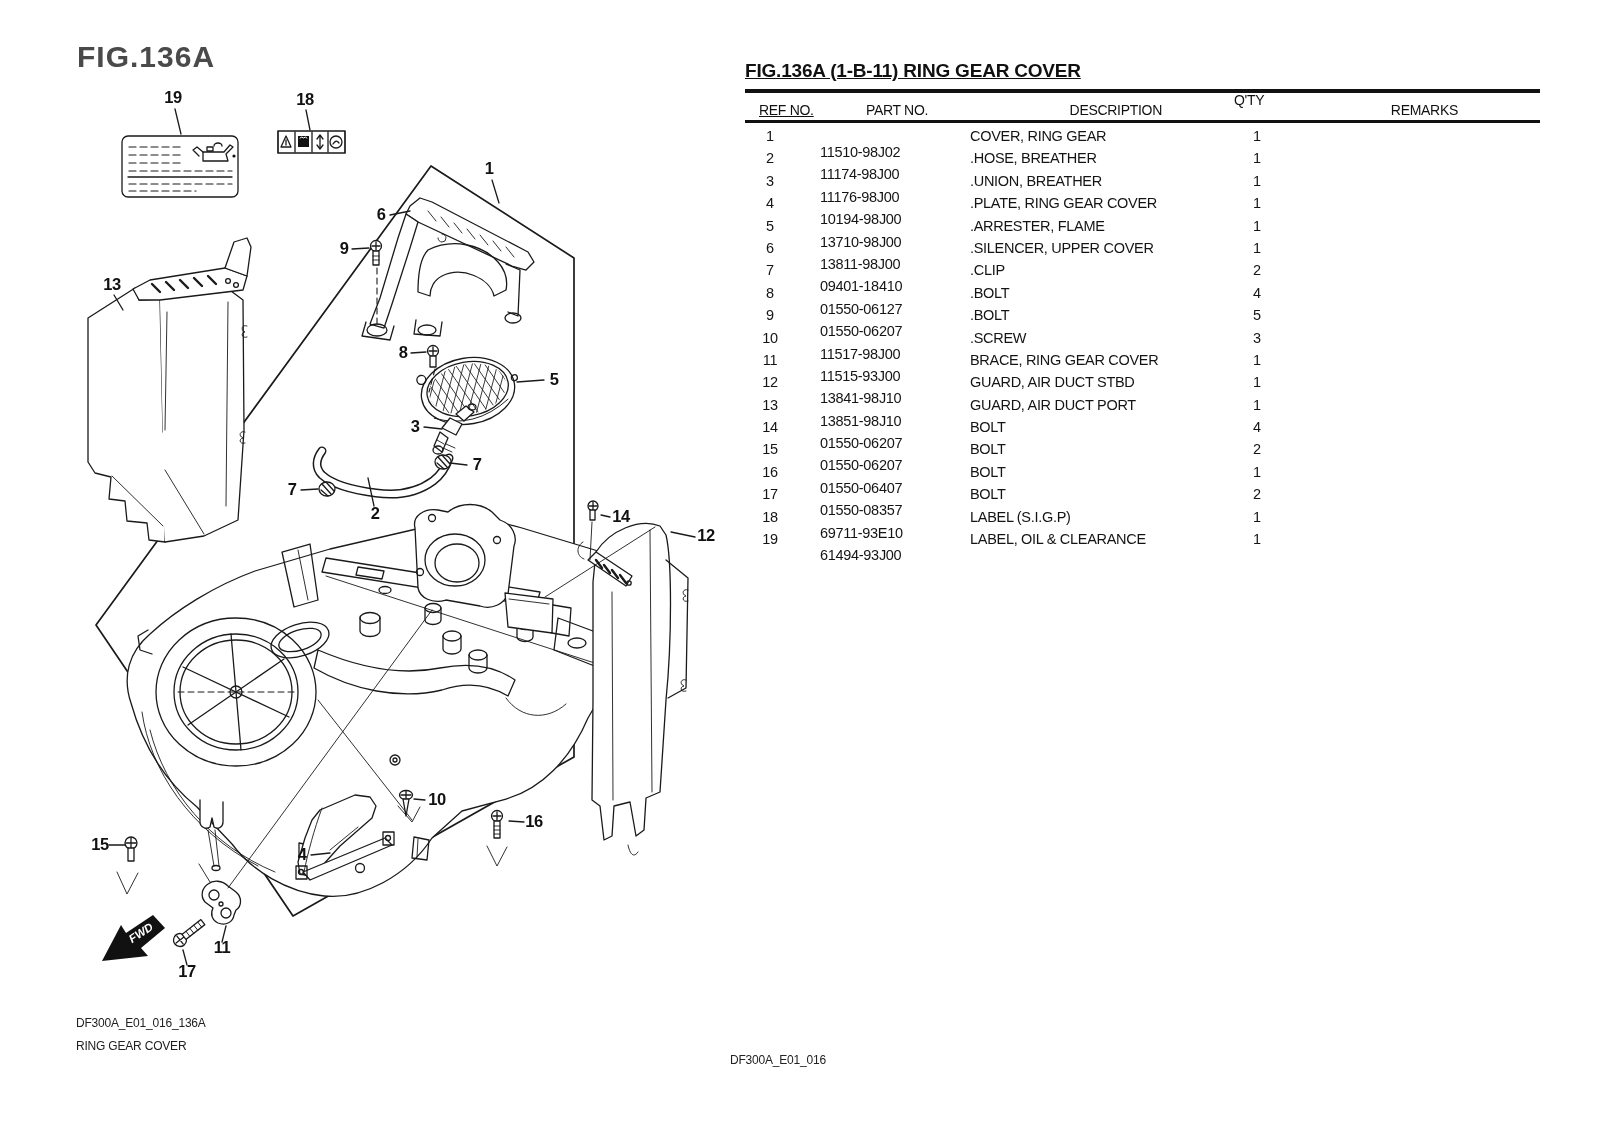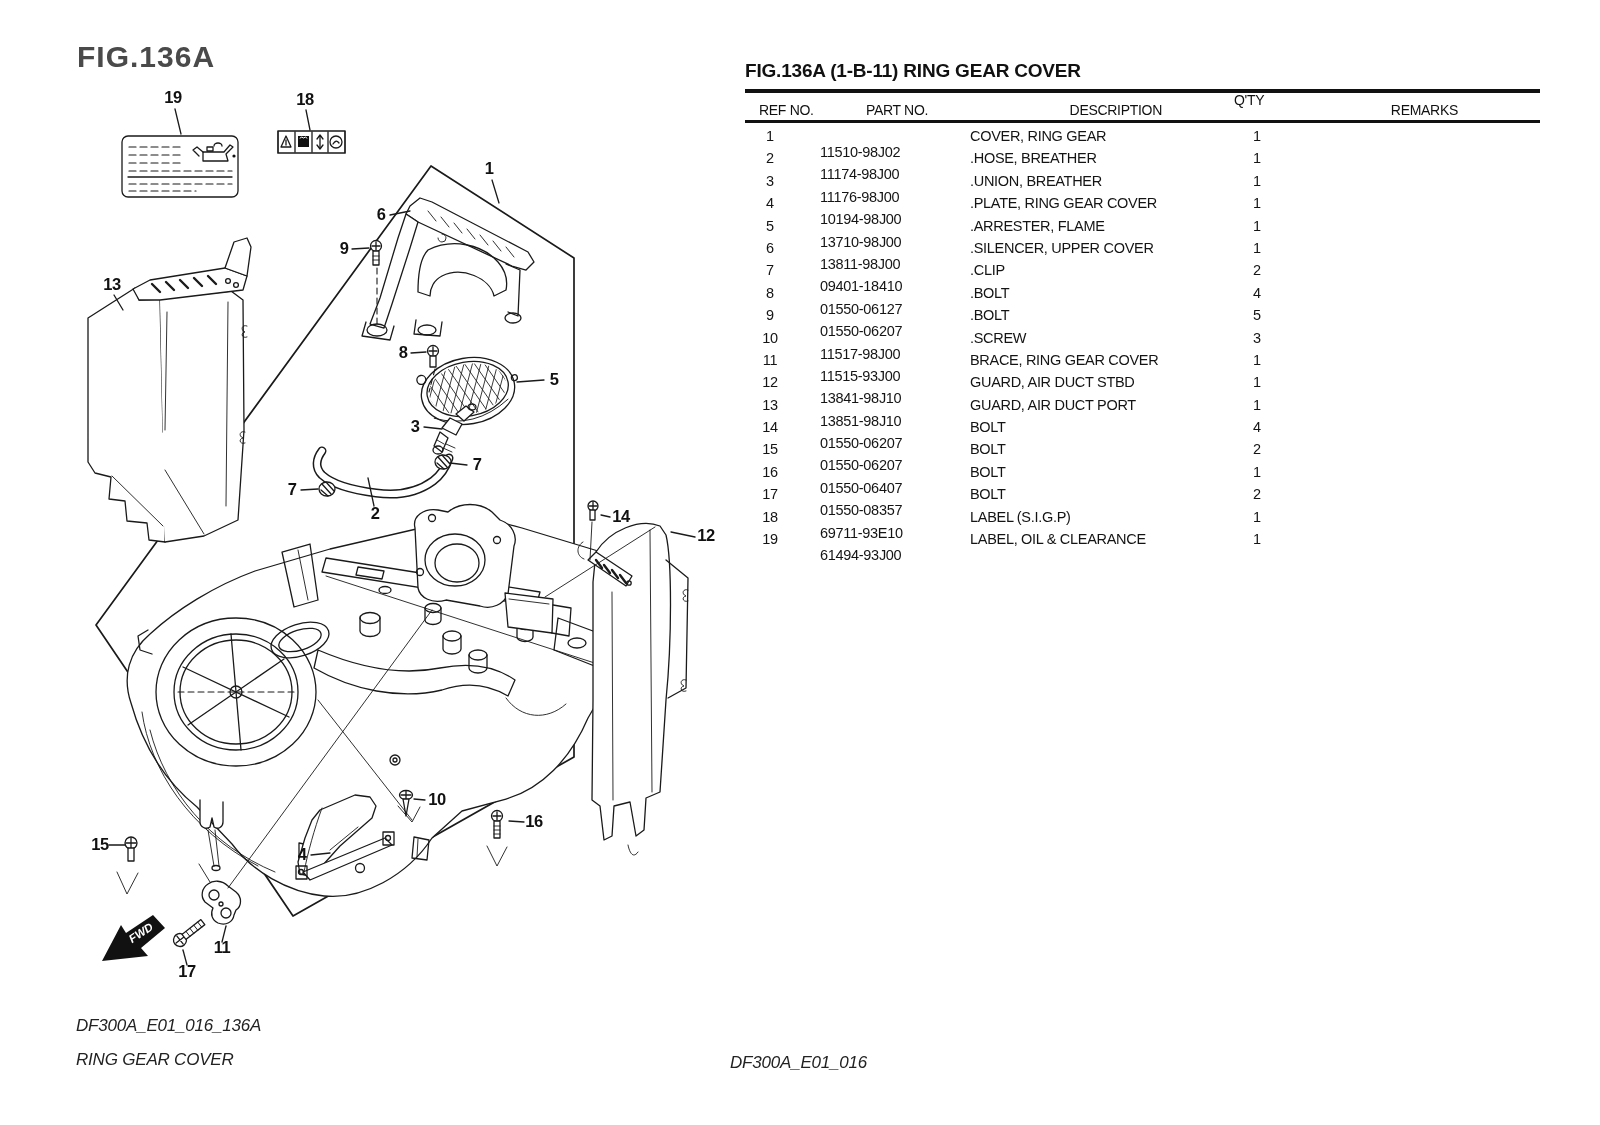--- a/index.html
+++ b/index.html
@@ -2,41 +2,41 @@
 <html><head>
 <meta charset="utf-8">
 <style>
   html,body{margin:0;padding:0;background:#e8e8e8;}
   .page{position:relative;width:1600px;height:1125px;background:#ffffff;overflow:hidden;
         font-family:"Liberation Sans", sans-serif;color:#151515;}
   .fig-heading{position:absolute;left:77px;top:40px;font-size:30px;font-weight:700;
         color:#4a4a4a;letter-spacing:1px;}
   
   .ptable{position:absolute;left:745px;top:60px;width:795px;}
-  .t-title{font-size:19px;font-weight:bold;color:#111;letter-spacing:-0.2px;line-height:22px;}
+  .t-title{font-size:19px;font-weight:bold;color:#111;letter-spacing:-0.2px;line-height:22px;text-decoration:underline;}
   .t-rule-heavy{height:4px;background:#111;margin-top:7px;}
   .t-head{position:relative;height:27px;font-size:14px;color:#111;letter-spacing:-0.3px;}
   .t-head span{position:absolute;white-space:nowrap;}
   .h-qty{left:489px;width:100px;top:-1px;}
-  .h-ref{left:14px;bottom:2px;}
+  .h-ref{left:14px;bottom:2px;text-decoration:underline;}
   .h-part{left:102px;width:100px;text-align:center;bottom:2px;}
   .h-desc{left:317px;width:100px;text-align:right;bottom:2px;}
   .h-remarks{left:613px;width:100px;text-align:right;bottom:2px;}
   .t-rule-med{height:3px;background:#111;}
   .t-body{margin-top:2px;}
   .trow{position:relative;height:22.4px;font-size:14.5px;letter-spacing:-0.3px;line-height:22.4px;color:#141414;}
   .c-ref{position:absolute;left:0;width:50px;text-align:center;}
   .c-part{position:absolute;left:75px;margin-top:16px;}
   .c-desc{position:absolute;left:225px;text-align:right;}
   .c-qty{position:absolute;left:462px;width:100px;text-align:center;}
   .c-remarks{position:absolute;left:613px;width:100px;text-align:center;}
   
-  .foot{position:absolute;font-size:17px;color:#222;letter-spacing:-0.2px;white-space:nowrap;font-style:italic;}
+  .foot{position:absolute;font-size:12px;color:#222;letter-spacing:-0.2px;white-space:nowrap;}
   #foot-code{left:76px;top:1016px;}
-  #foot-title{left:76px;top:1039px;margin-top:11px;}
+  #foot-title{left:76px;top:1039px;}
   #foot-page{left:730px;top:1053px;}
   
   svg.diagram{position:absolute;left:0;top:0;}
   svg.diagram *{stroke:#1a1a1a;fill:none;stroke-width:1.3;stroke-linecap:round;stroke-linejoin:round;}
   svg .thick{stroke-width:1.7;}
   svg .thin{stroke-width:0.9;}
   svg .hair{stroke-width:0.8;}
   svg .rib{stroke-width:2.4;}
   svg .dash{stroke-dasharray:6 4;stroke-width:1.1;}
   svg .dashsm{stroke-dasharray:7 4;stroke-width:1.2;}

